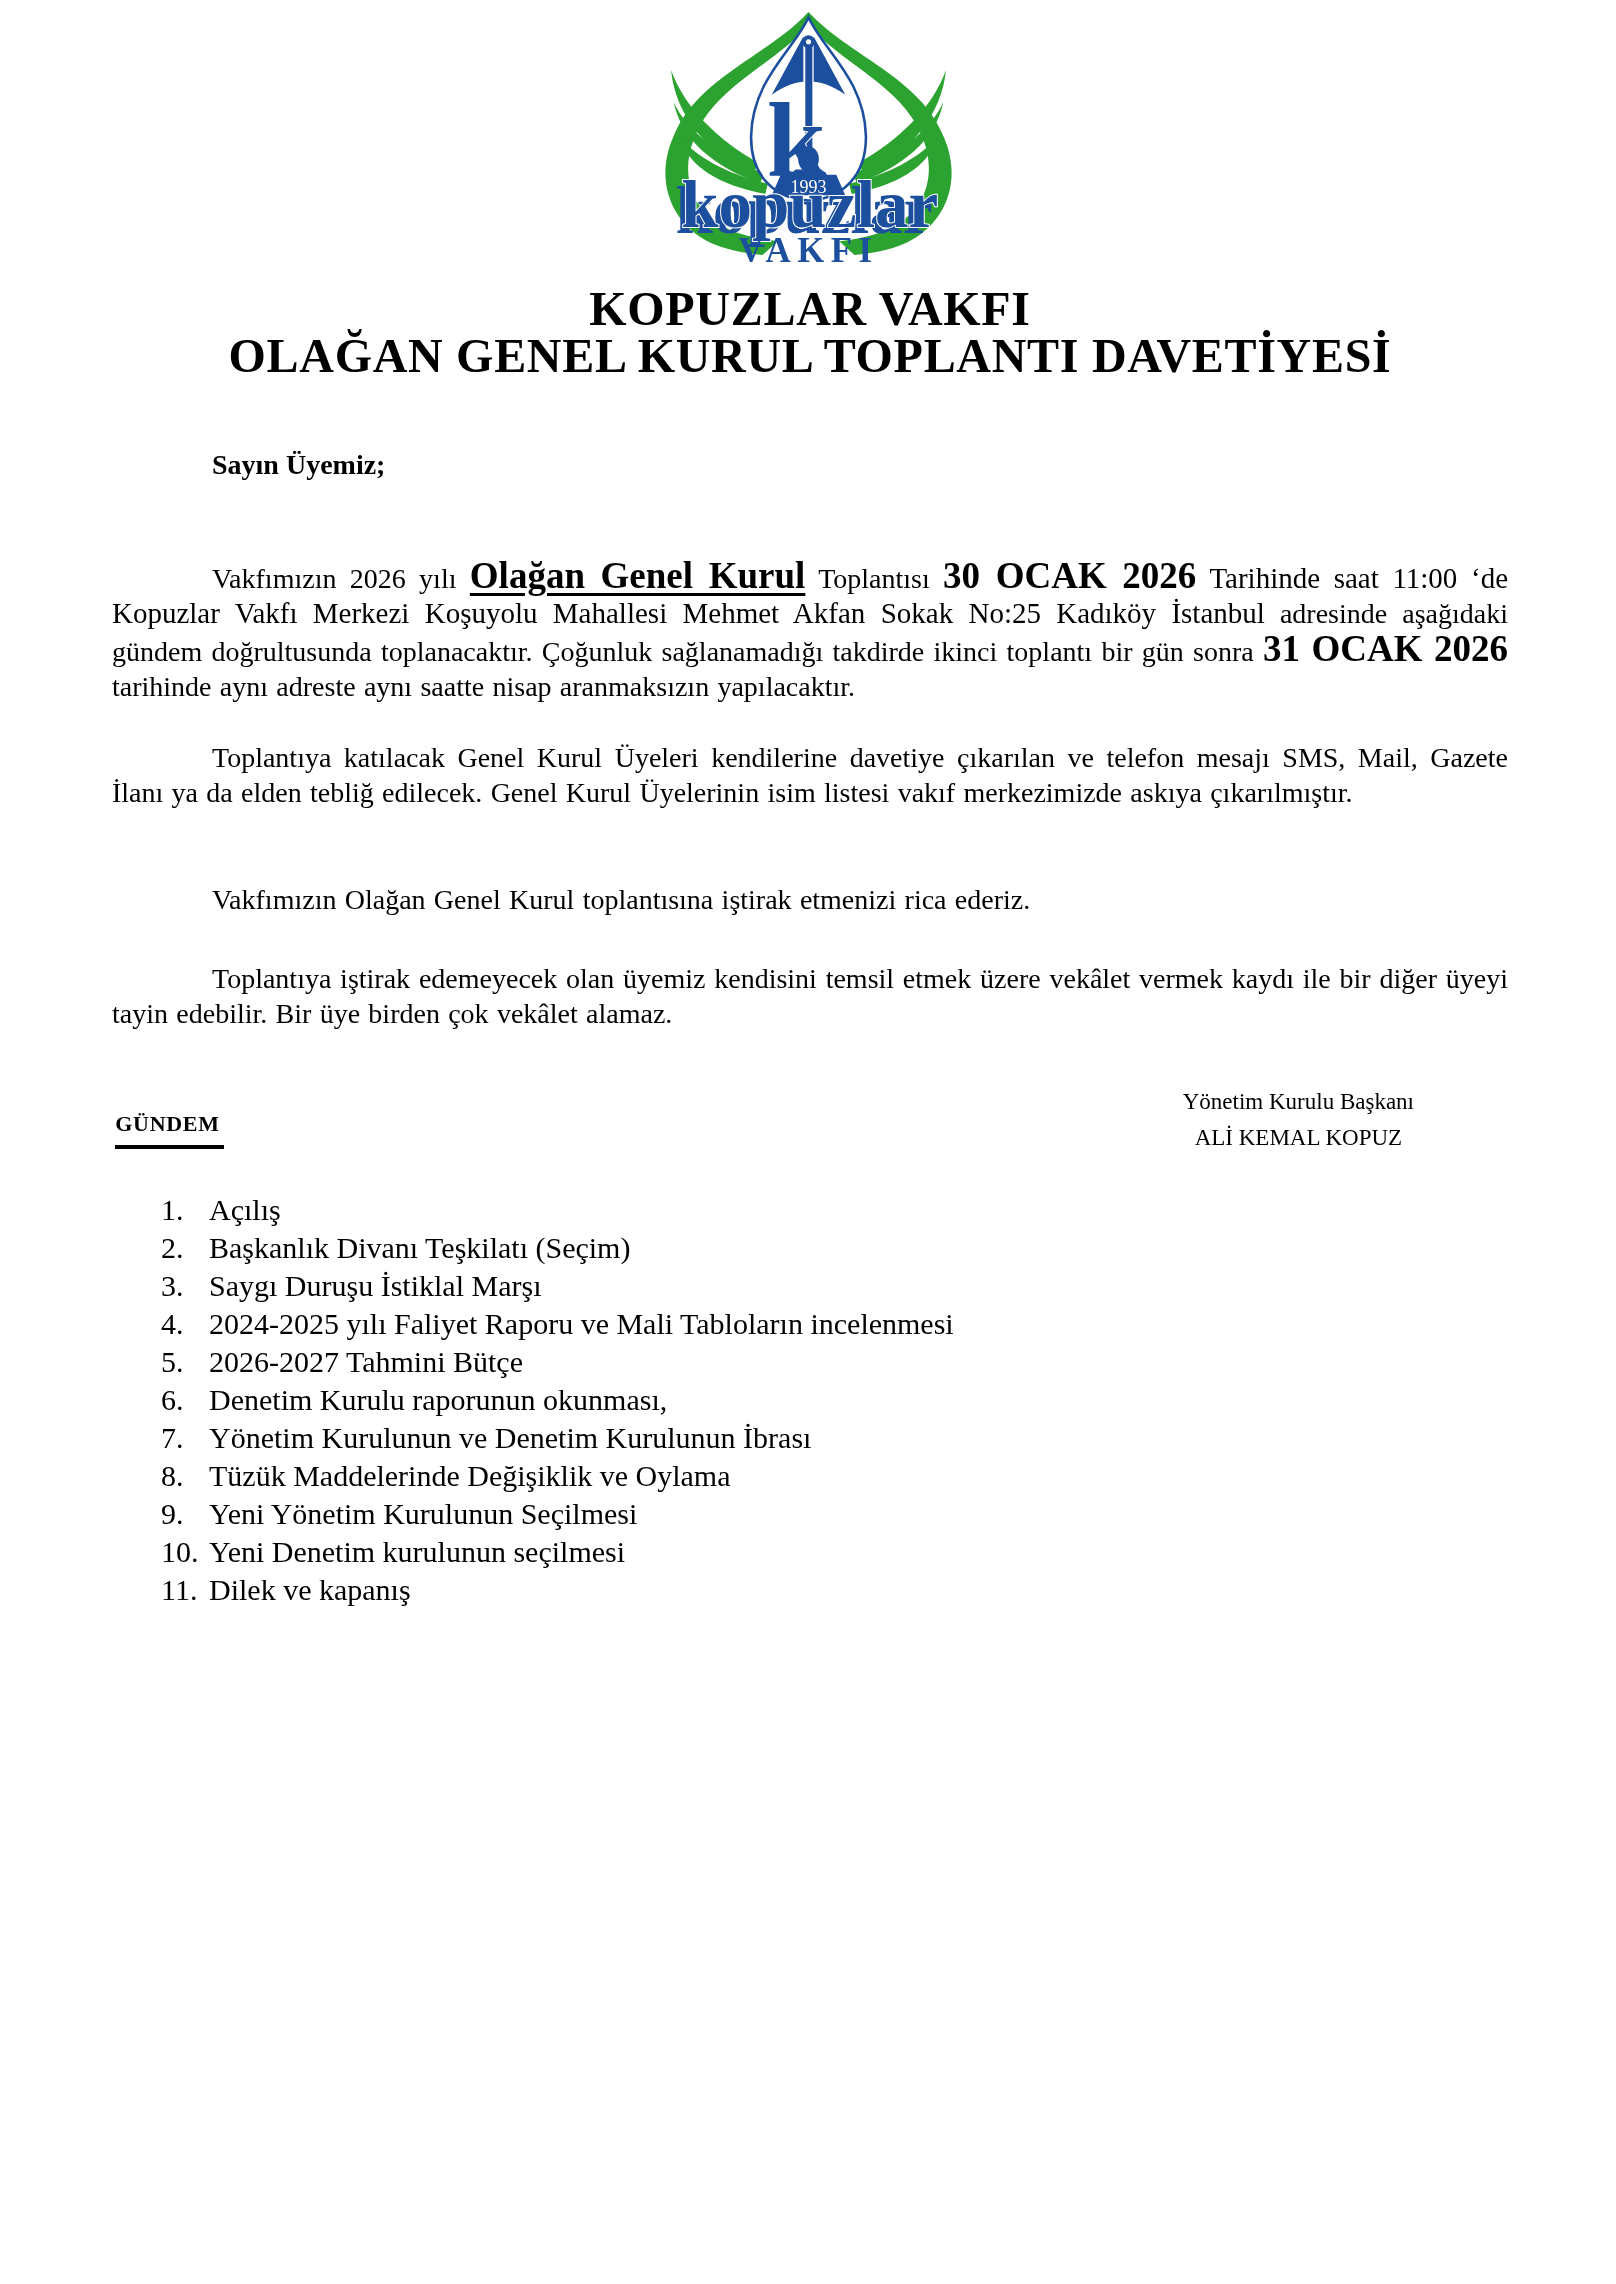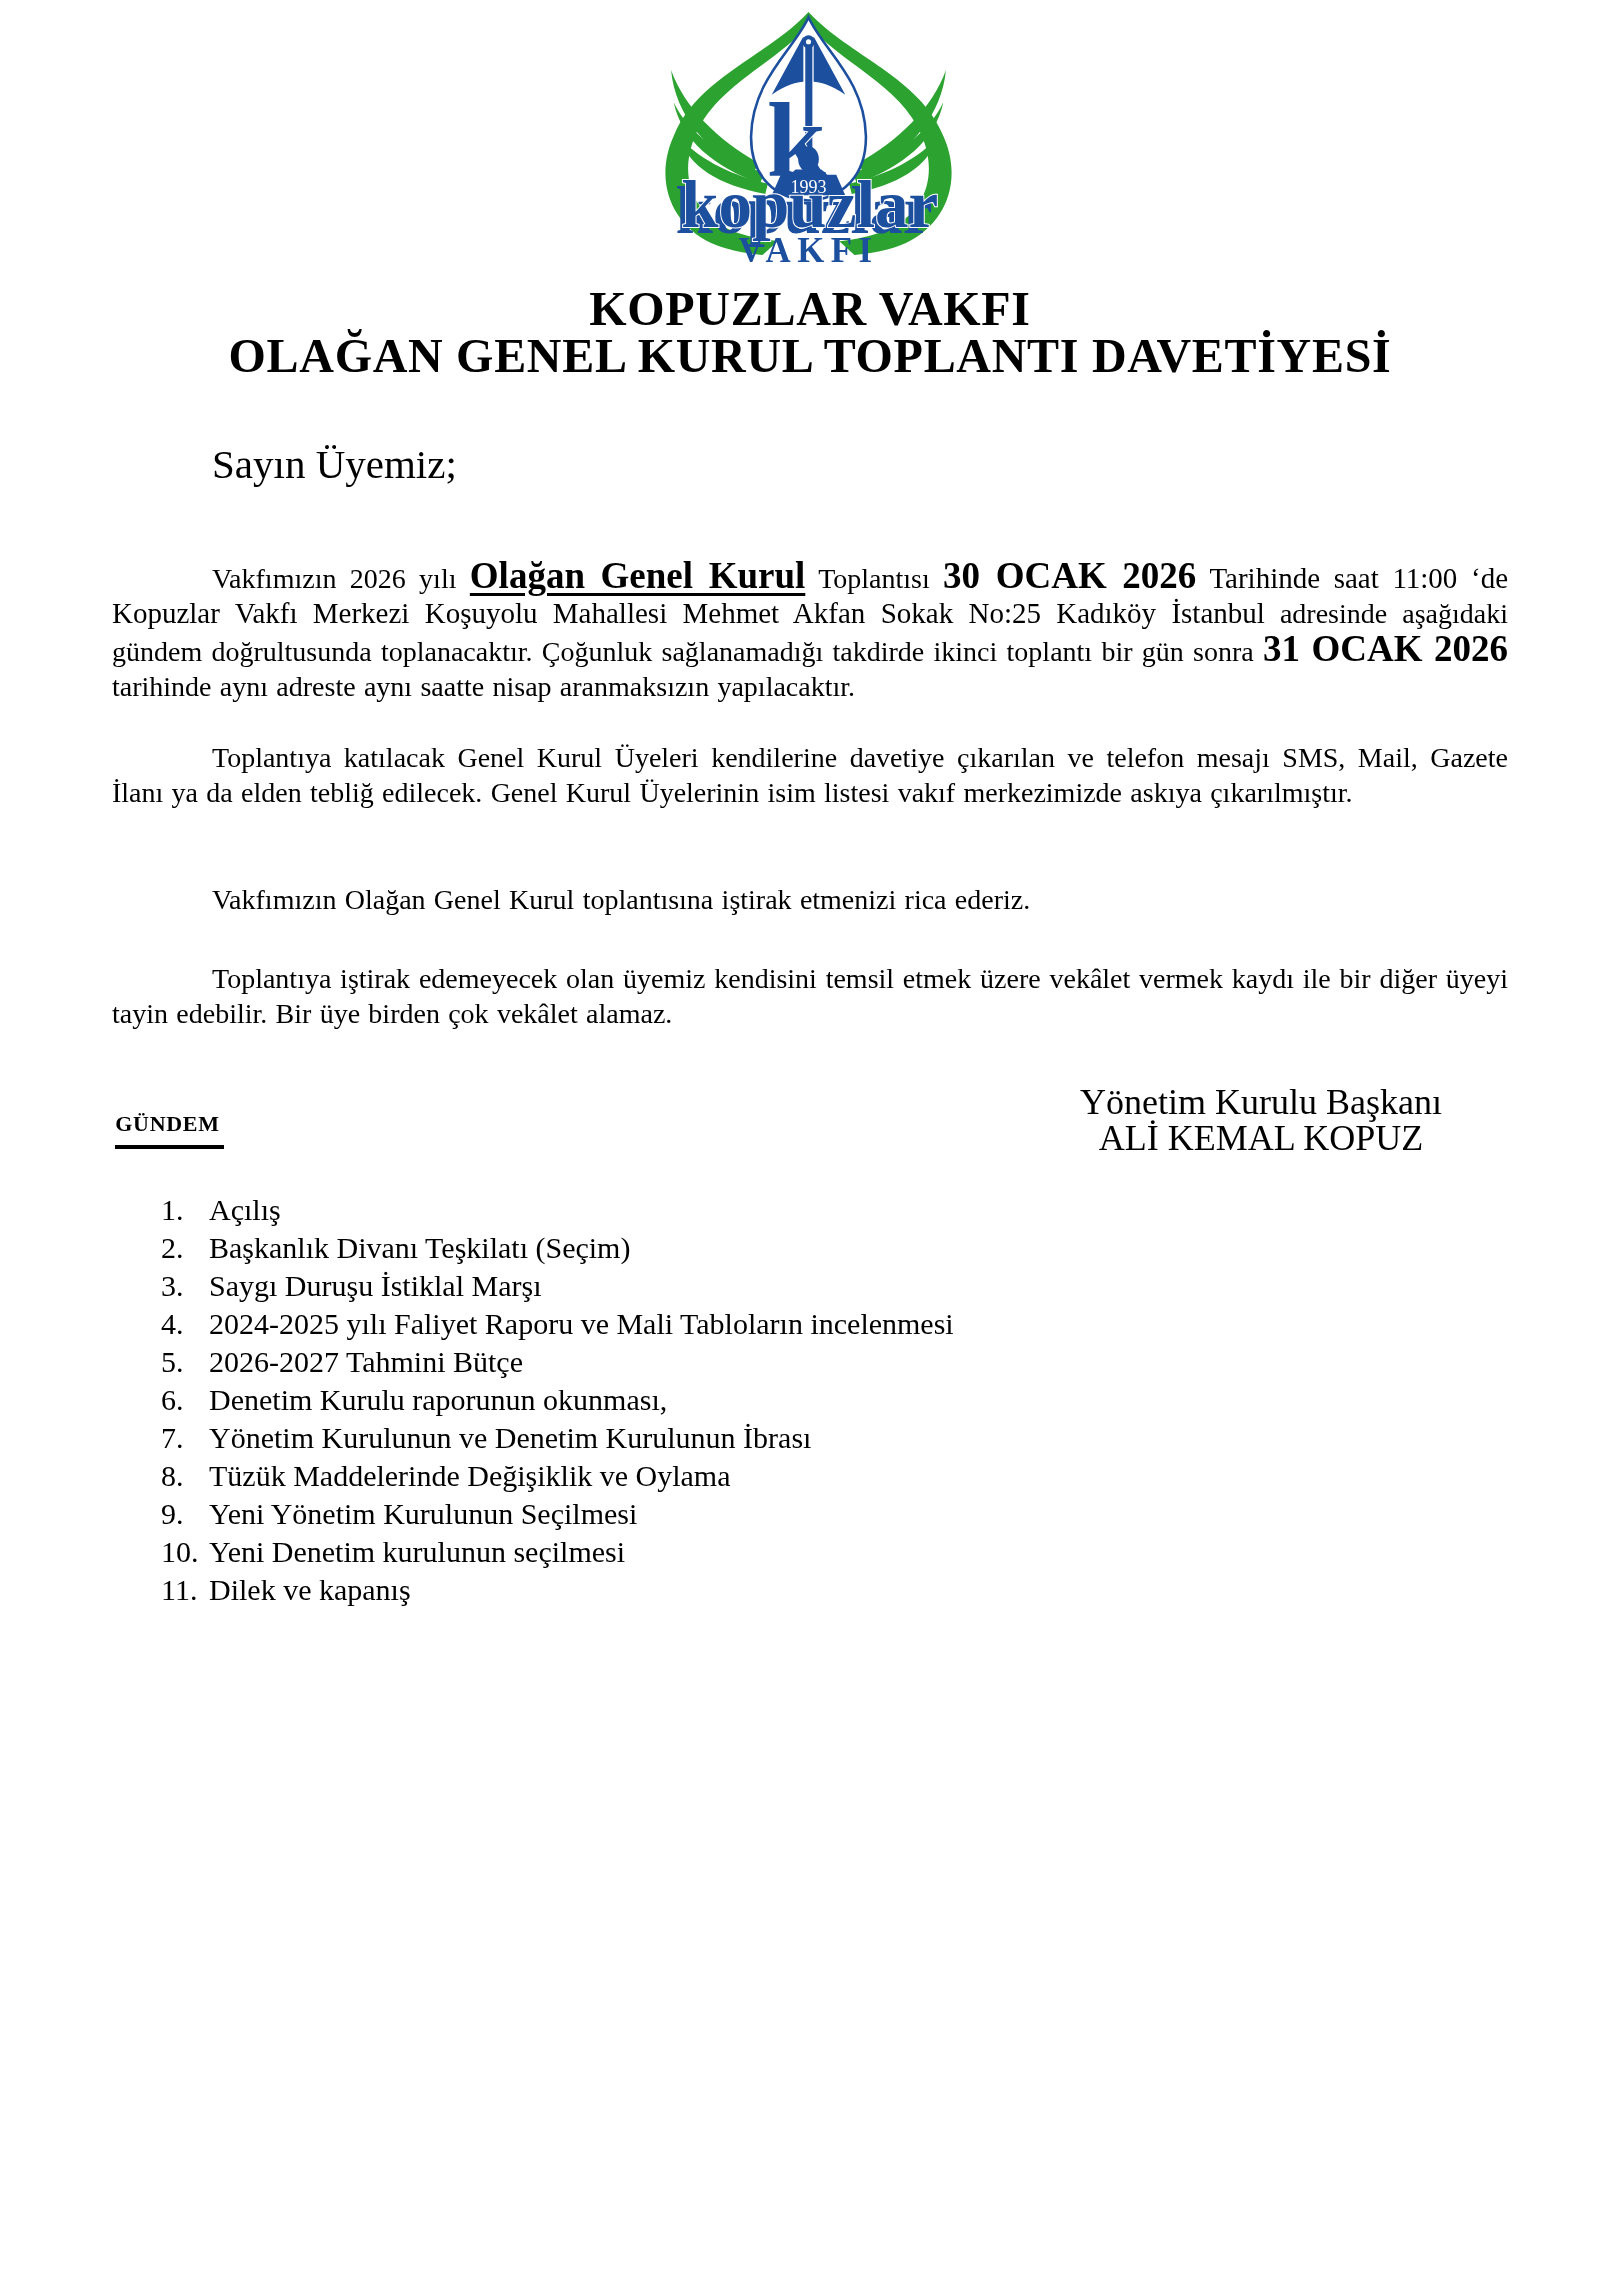--- a/index.html
+++ b/index.html
@@ -12,35 +12,35 @@
     font-family:"Liberation Serif","DejaVu Serif",serif;
     color:#000;
   }
   .content{padding:0 109px 0 112px;}
 
   .logo{display:block;margin:9px auto 0 auto;width:329px;height:259px;}
   .logo text{font-family:"Liberation Serif","DejaVu Serif",serif;}
 
   .title-block{margin-top:17px;text-align:center;font-weight:bold;font-size:48px;line-height:47px;letter-spacing:0.7px;}
 
-  .salutation{margin:68px 0 0 100px;font-weight:normal;font-size:41px;line-height:35px;}
+  .salutation{margin:68px 0 0 100px;font-weight:bold;font-size:28px;line-height:35px;}
 
   .par{margin:0;font-size:28px;line-height:35px;text-align:justify;text-indent:100px;word-spacing:1.3px;}
   .p1{margin-top:76px;}
   .p2{margin-top:36px;}
   .p3{margin-top:72px;text-align:left;}
   .p4{margin-top:44px;}
 
   .run-b{font-weight:normal;font-size:29px;}
   .run-big{font-weight:bold;font-size:37px;}
   .run-bigu{font-weight:bold;font-size:37px;text-decoration:underline;text-decoration-thickness:3.3px;text-underline-offset:4.6px;}
 
   .heading-row{display:flex;justify-content:space-between;align-items:flex-start;margin-top:53px;}
   .gundem{margin:22px 0 0 3.3px;font-size:22px;font-weight:bold;line-height:35px;border-bottom:4.6px solid #000;padding:0 3.9px 3.9px 0;letter-spacing:0.7px;text-align:right;}
-  .signature{text-align:center;font-size:36px;line-height:36px;margin-right:66px;}
+  .signature{text-align:center;font-size:23px;line-height:36px;margin-right:94px;}
 
   .agenda{margin-top:35px;padding-left:49px;font-size:30px;line-height:38px;}
   .agenda-item{display:flex;}
   .agenda-num{flex:none;width:48px;}
   .agenda-txt{flex:1;}
 </style>
 </head>
 <body>
 
 <div class="page">

